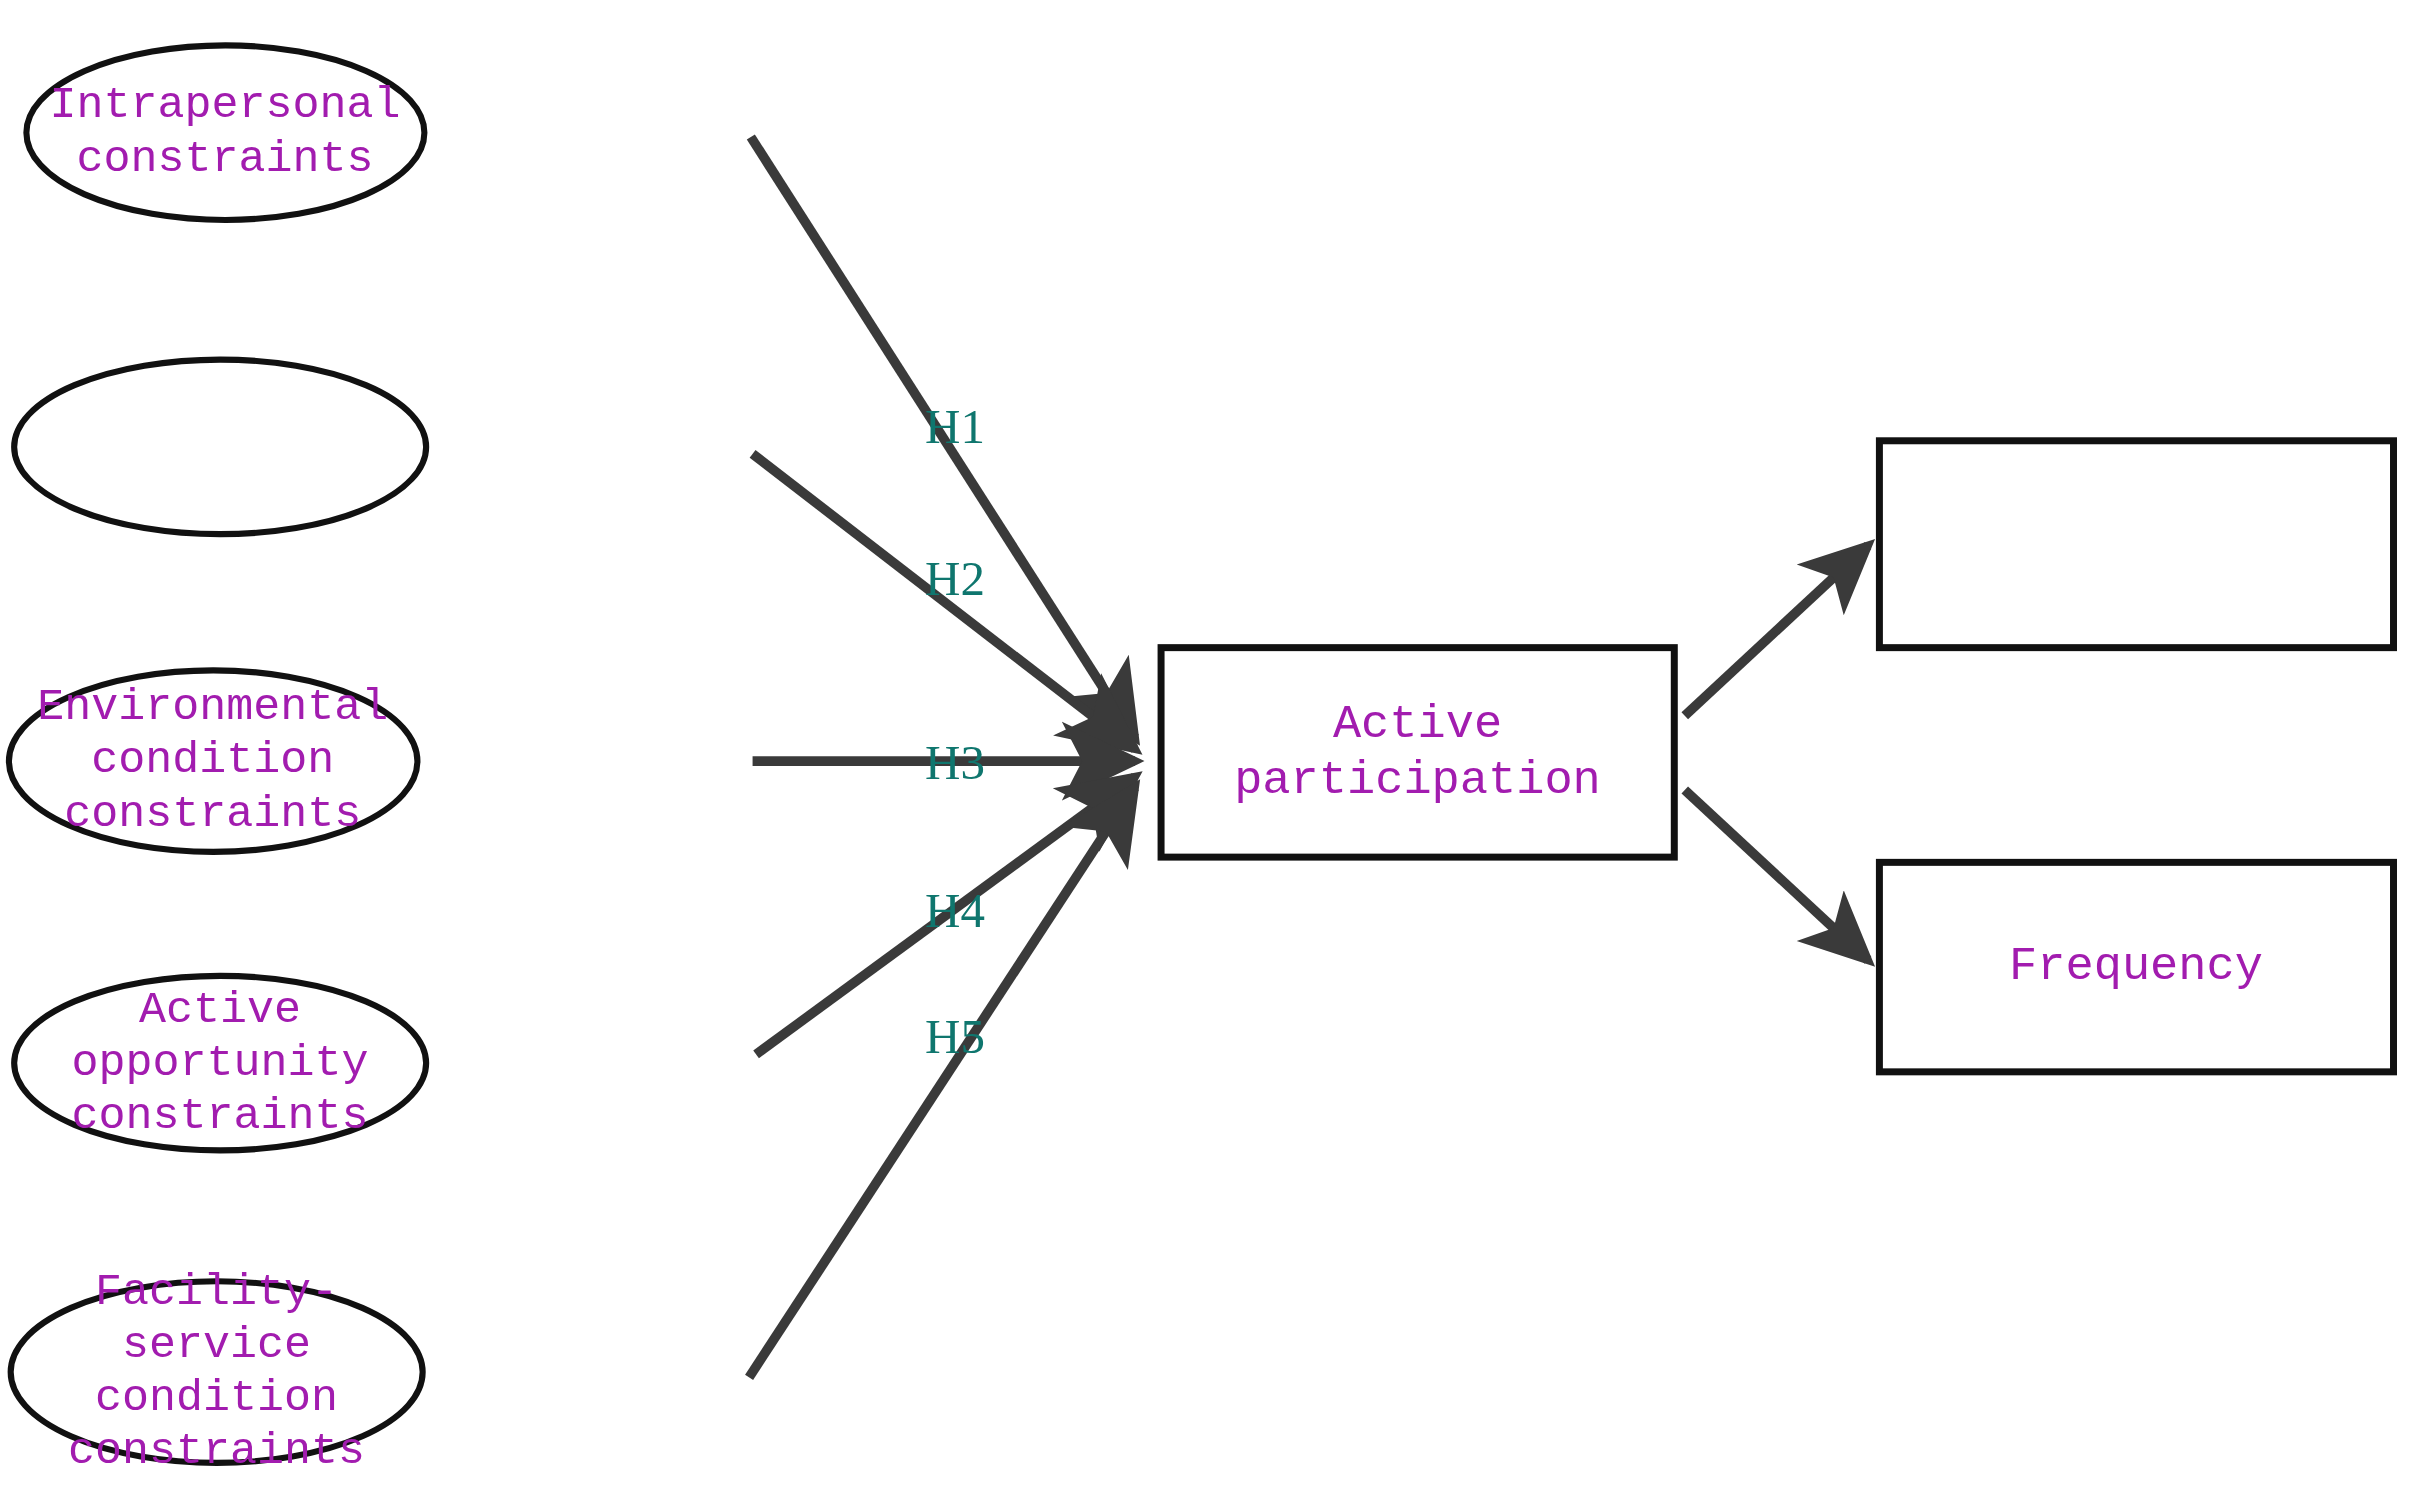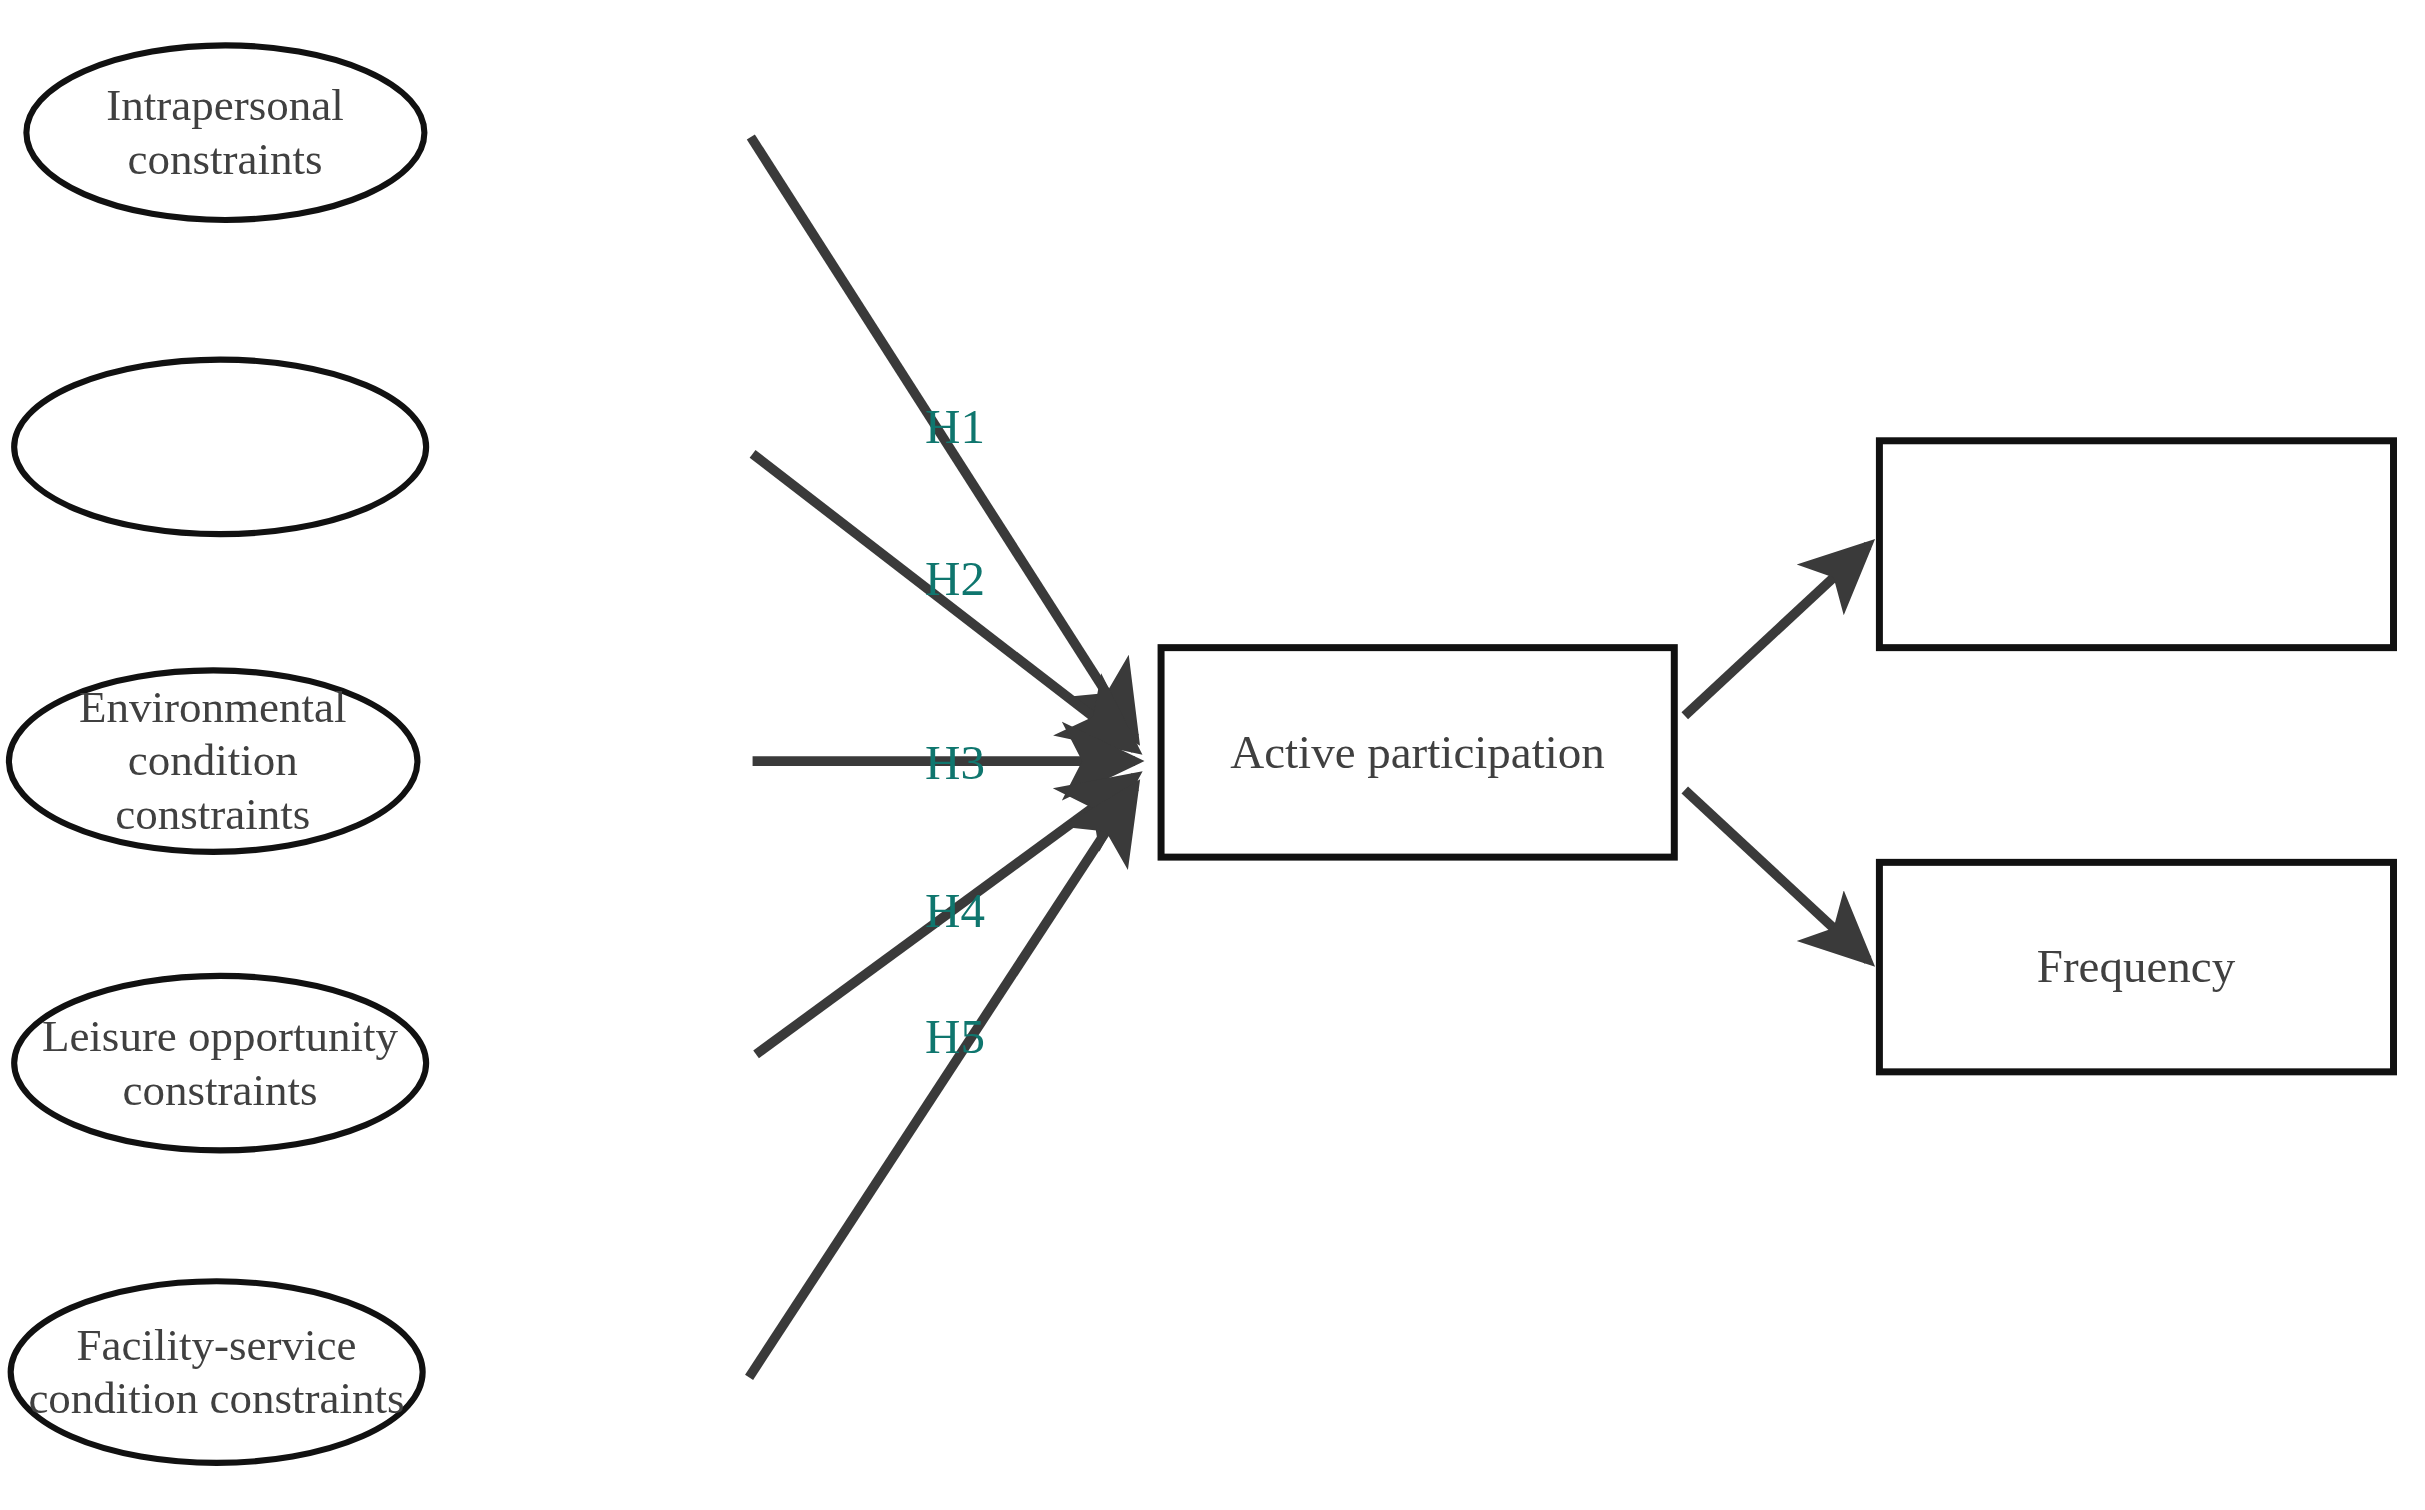--- a/index.html
+++ b/index.html
@@ -21,22 +21,22 @@
     top: 0;
     width: 2426px;
     height: 1510px;
   }
   .node-label {
     position: absolute;
     display: flex;
     align-items: center;
     justify-content: center;
     text-align: center;
-    color: #404040;
-    font-family: Liberation Serif, serif;
+    color: #a21caf;
+    font-family: Liberation Mono, monospace;
     line-height: 1.18;
     pointer-events: none;
     white-space: pre-line;
   }
   .ellipse-label {
     font-size: 45px;
   }
   .box-label {
     font-size: 47px;
   }
@@ -87,21 +87,21 @@
     <rect x="2153" y="505" width="589" height="237" fill="#ffffff" stroke="#111111" stroke-width="8"></rect>
     <rect x="2153" y="988" width="589" height="240" fill="#ffffff" stroke="#111111" stroke-width="8"></rect>
   </svg>
 
   <div class="node-label ellipse-label" style="left:26px; top:45px; width:398px; height:175px;">Intrapersonal constraints</div>
 
 
   <div class="node-label ellipse-label" style="left:8.7px; top:670px; width:408px; height:182px;">Environmental condition
 constraints</div>
 
-  <div class="node-label ellipse-label" style="left:14px; top:976px; width:412px; height:175px;">Leisure opportunity
+  <div class="node-label ellipse-label" style="left:14px; top:976px; width:412px; height:175px;">Active opportunity
 constraints</div>
 
   <div class="node-label ellipse-label" style="left:10.5px; top:1281px; width:412px; height:182px;">Facility-service
 condition constraints</div>
 
   <div class="node-label box-label" style="left:1161px; top:648px; width:513px; height:209px;">Active participation</div>
 
 
   <div class="node-label box-label" style="left:1879px; top:862px; width:514px; height:209px;text-align:right;">Frequency</div>
 

